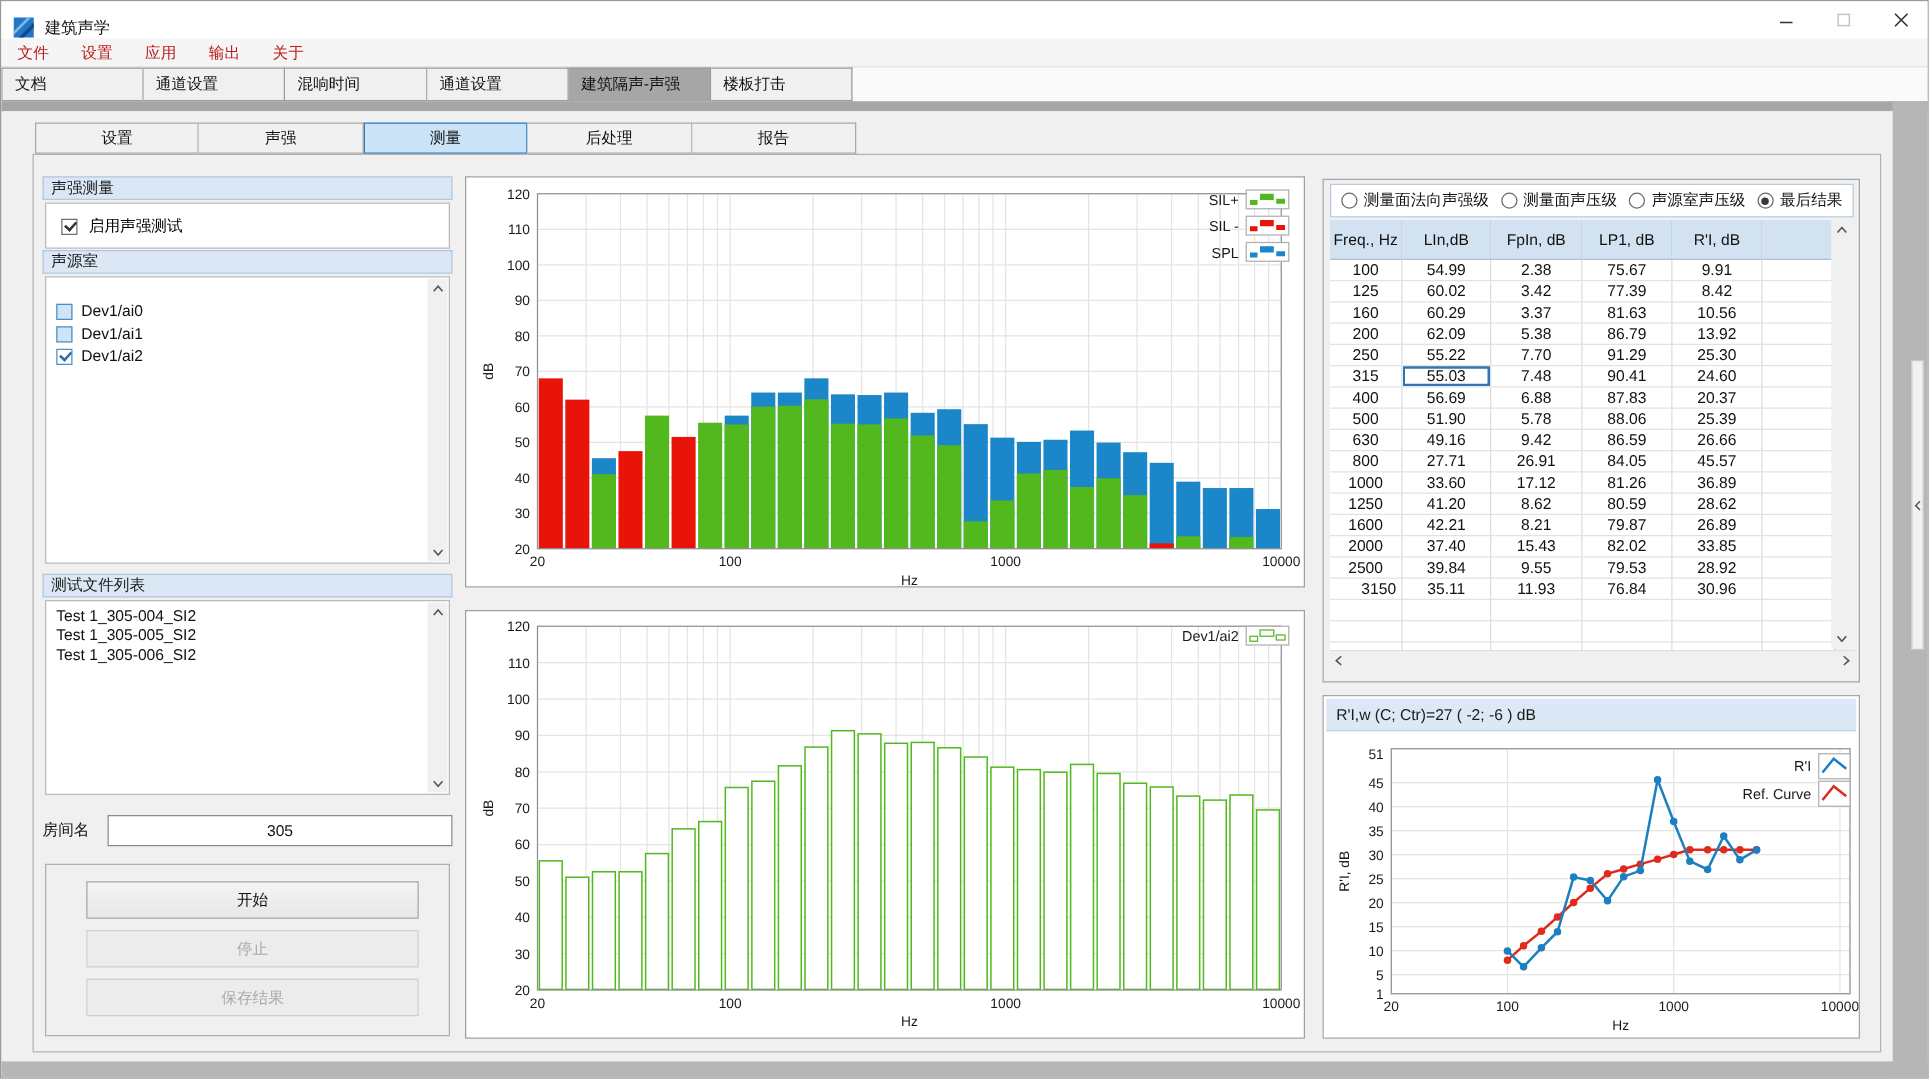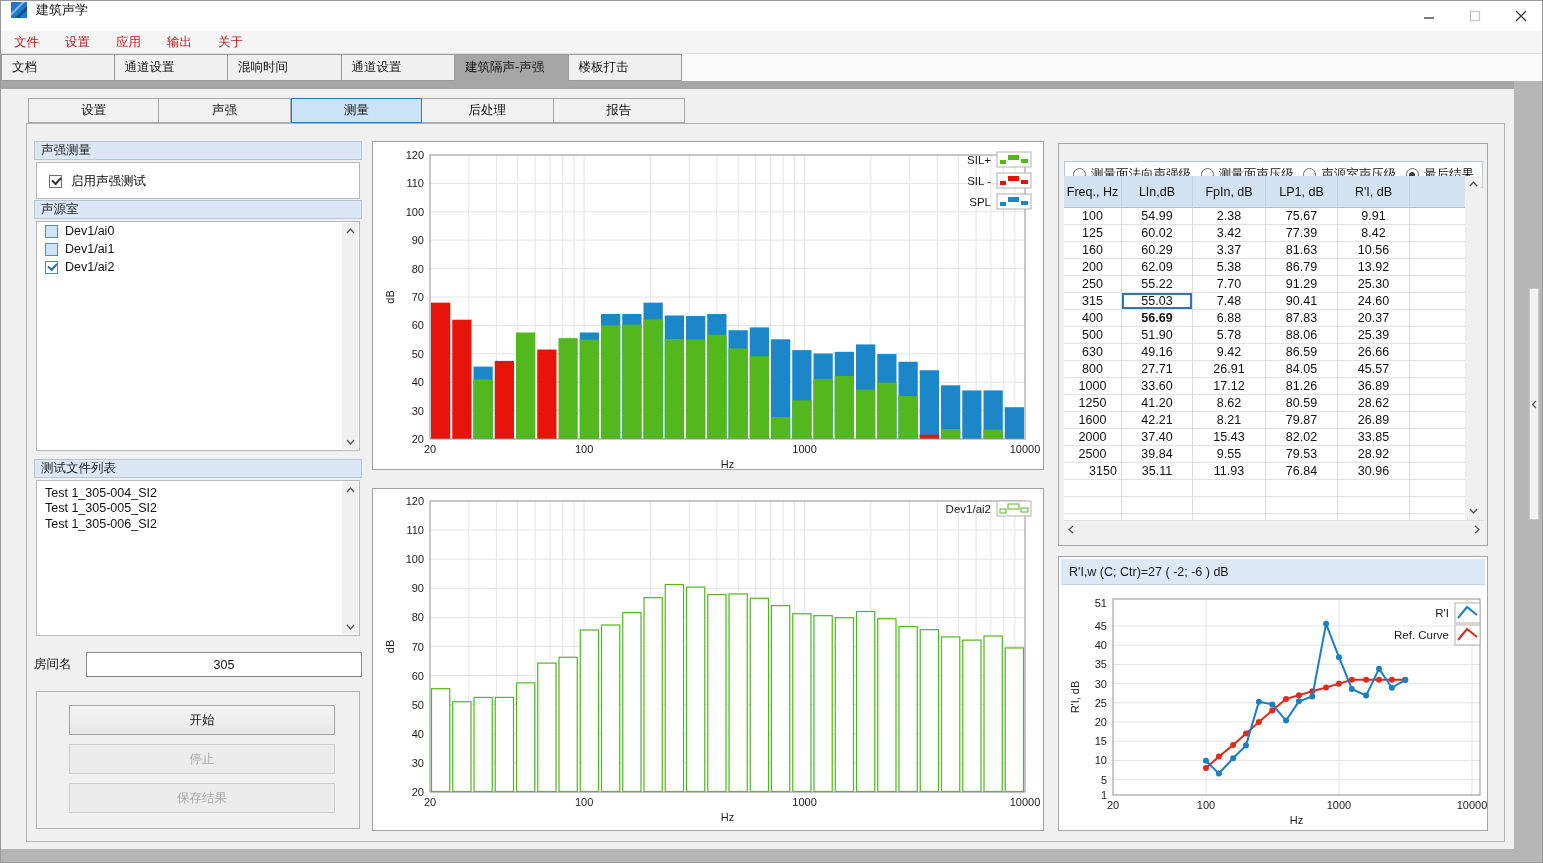--- a/index.html
+++ b/index.html
@@ -1,18 +1,18 @@
 <!DOCTYPE html>
 <html><head>
 <meta charset="utf-8">
 <style>
   html,body{margin:0;padding:0;background:#cfcfcf;}
   *{box-sizing:border-box;font-family:"Liberation Sans","DejaVu Sans",sans-serif;}
   .window{position:relative;width:1543px;height:863px;background:#f0f0f0;overflow:hidden;border:1px solid #9a9a9a;}
-  .titlebar{position:absolute;left:0;top:0;width:1543px;height:30px;background:#ffffff;display:flex;align-items:flex-start;}
+  .titlebar{position:absolute;left:0;top:0;width:1543px;height:30px;background:#ffffff;display:flex;align-items:flex-end;}
   .app-icon{margin-left:9px;width:18px;height:18px;display:inline-block;}
   .title-text{margin-left:8px;font-size:13px;color:#111;}
   .win-controls{position:absolute;right:0;top:0;height:30px;display:flex;}
   .win-btn{width:46px;height:30px;display:flex;align-items:center;justify-content:center;color:#333;font-size:15px;}
   .menubar{position:absolute;left:0;top:30px;width:1543px;height:23px;background:#f5f5f5;border-bottom:1px solid #e0e0e0;display:flex;align-items:center;}
   .menu-item{padding:0 13px;font-size:12.5px;color:#b91c1c;height:100%;display:flex;align-items:center;}
   .tabstrip{position:absolute;left:0;top:53px;width:1543px;height:27px;background:#fafafa;display:flex;}
   .tab{width:113.5px;height:27px;border:1px solid #9b9b9b;border-left:none;background:#f0f0f0;font-size:12.5px;display:flex;align-items:center;padding-left:10px;color:#111;}
   .tab:first-child{border-left:1px solid #9b9b9b;}
   .tab.active{background:#a6a6a6;border-bottom-color:#a6a6a6;}
@@ -40,21 +40,21 @@
   .vscroll{position:absolute;right:1px;top:1px;bottom:1px;width:16px;background:#f0f0f0;display:flex;flex-direction:column;justify-content:space-between;align-items:center;}
   .scroll-btn{width:16px;height:15px;display:flex;align-items:center;justify-content:center;}
   .room-label{position:absolute;font-size:12.5px;color:#111;}
   .room-input{position:absolute;background:#fff;border:1px solid #8a8a8a;font-size:12.5px;text-align:center;color:#111;display:flex;align-items:center;justify-content:center;}
   .btn-group{position:absolute;border:1px solid #b0b0b0;}
   .pushbtn{position:absolute;left:32px;width:266px;height:30px;background:linear-gradient(#f4f4f4,#e7e7e7);border:1px solid #a5a5a5;font-size:12.5px;color:#111;display:flex;align-items:center;justify-content:center;}
   .pushbtn.disabled{background:#ececec;border-color:#cfcfcf;color:#a9a9a9;}
   .chart-panel{position:absolute;background:#fff;border:1px solid #a0a0a0;}
   
   .right-group{position:absolute;border:1px solid #a6a6a6;background:#f0f0f0;}
-  .radio-row{position:absolute;left:5px;top:17px;width:419px;height:27px;background:#fff;border:1px solid #b7c8da;display:flex;align-items:center;justify-content:space-between;padding:0 8px;}
+  .radio-row{position:absolute;left:5px;top:3px;width:419px;height:27px;background:#fff;border:1px solid #b7c8da;display:flex;align-items:center;justify-content:space-between;padding:0 8px;}
   .radio-item{display:flex;align-items:center;gap:5px;font-size:12.5px;color:#111;}
   .radio{width:13px;height:13px;border-radius:50%;border:1px solid #6a6a6a;background:#fff;position:relative;flex:none;}
   .radio.sel::after{content:"";position:absolute;left:2.5px;top:2.5px;width:6px;height:6px;border-radius:50%;background:#3a3a3a;}
   .tbl{position:absolute;left:5px;top:32px;background:#fff;font-size:12.5px;}
   .tbl-row{display:flex;}
   .tbl-cell{height:17px;border-right:1px solid #dcdcdc;border-bottom:1px solid #e2e2e2;display:flex;align-items:center;justify-content:center;color:#111;}
   .tbl-head .tbl-cell{height:32px;background:#d3e2f1;border-right:1px solid #c2d2e4;border-bottom:1px solid #aebfd2;font-size:12.5px;}
   .tbl-cell.selcell{box-shadow:inset 0 0 0 2px #2e75b6;}
   .hscroll{position:absolute;background:#f0f0f0;border-top:1px solid #e0e0e0;display:flex;align-items:center;justify-content:space-between;padding:0 4px;}
   .result-header{position:absolute;left:2px;top:2px;width:424px;height:26px;background:#dce8f5;border-bottom:1px solid #c3d4e6;font-size:12.5px;color:#1a1a1a;display:flex;align-items:center;padding-left:8px;}
@@ -129,21 +129,21 @@
 
     <div class="grp-header" style="left:31px;top:52px;width:328px;height:19px;">声强测量</div>
     <div class="white-box" style="left:33px;top:73px;width:324px;height:37px;">
       <div style="display:flex;align-items:center;gap:9px;margin:10px 0 0 12px;">
         <span class="chk dark checked"></span>
         <span style="font-size:12.5px;">启用声强测试</span>
       </div>
     </div>
     <div class="grp-header" style="left:31px;top:111px;width:328px;height:19px;">声源室</div>
     <div class="white-box" style="left:33px;top:132px;width:324px;height:230px;">
-      <div id="channel-items" style="padding-top:0;">
+      <div id="channel-items" style="padding-top:18px;">
           <div class="list-item">
             <span class="chk blue"></span>
             <span>Dev1/ai0</span>
           </div>
           <div class="list-item">
             <span class="chk blue"></span>
             <span>Dev1/ai1</span>
           </div>
           <div class="list-item">
             <span class="chk checked"></span>
@@ -473,21 +473,21 @@
           <div class="tbl-row">
             <div class="tbl-cell" style="width: 58px;">315</div>
             <div class="tbl-cell selcell" style="width: 71px;">55.03</div>
             <div class="tbl-cell" style="width: 73px;">7.48</div>
             <div class="tbl-cell" style="width: 72px;">90.41</div>
             <div class="tbl-cell" style="width: 72px;">24.60</div>
             <div class="tbl-cell" style="width: 58px;"></div>
           </div>
           <div class="tbl-row">
             <div class="tbl-cell" style="width: 58px;">400</div>
-            <div class="tbl-cell" style="width: 71px; font-weight: bold;">56.69</div>
+            <div class="tbl-cell" style="width: 71px;">56.69</div>
             <div class="tbl-cell" style="width: 73px;">6.88</div>
             <div class="tbl-cell" style="width: 72px;">87.83</div>
             <div class="tbl-cell" style="width: 72px;">20.37</div>
             <div class="tbl-cell" style="width: 58px;"></div>
           </div>
           <div class="tbl-row">
             <div class="tbl-cell" style="width: 58px;">500</div>
             <div class="tbl-cell" style="width: 71px;">51.90</div>
             <div class="tbl-cell" style="width: 73px;">5.78</div>
             <div class="tbl-cell" style="width: 72px;">88.06</div>

